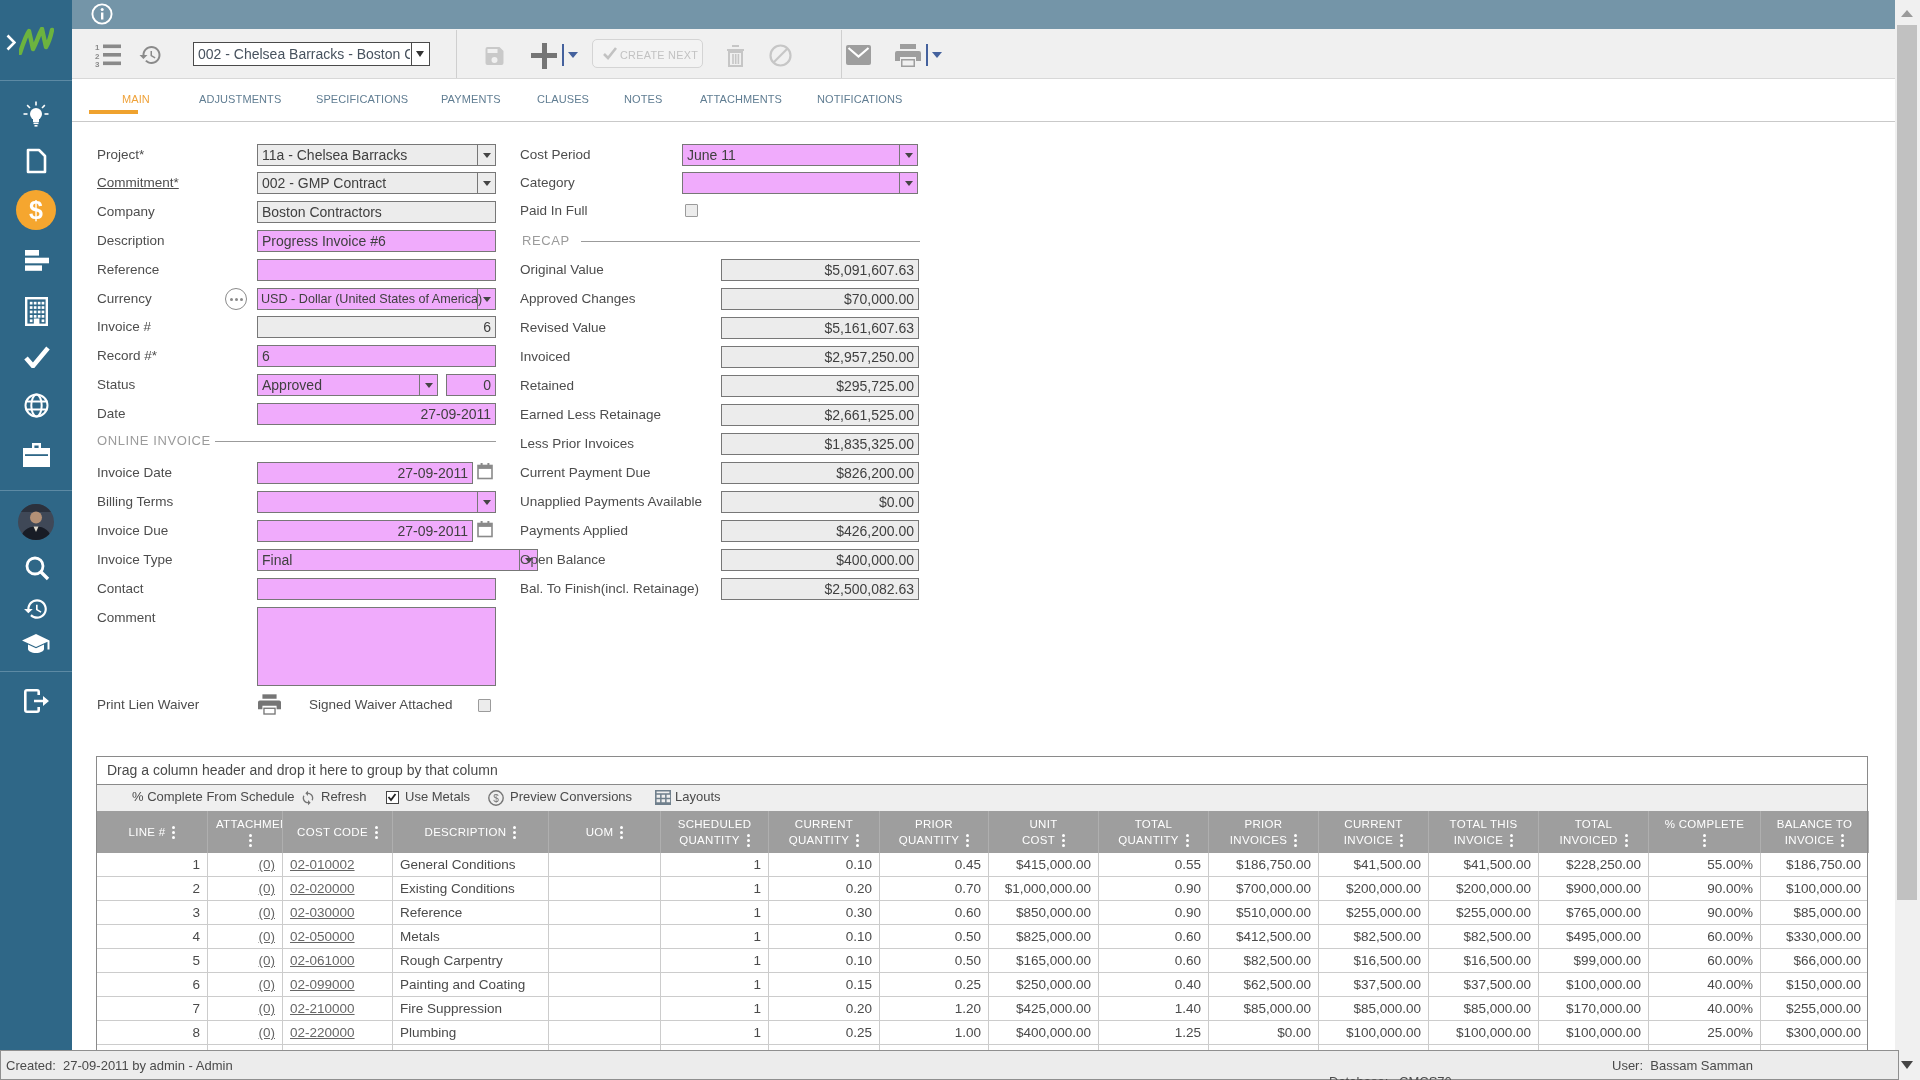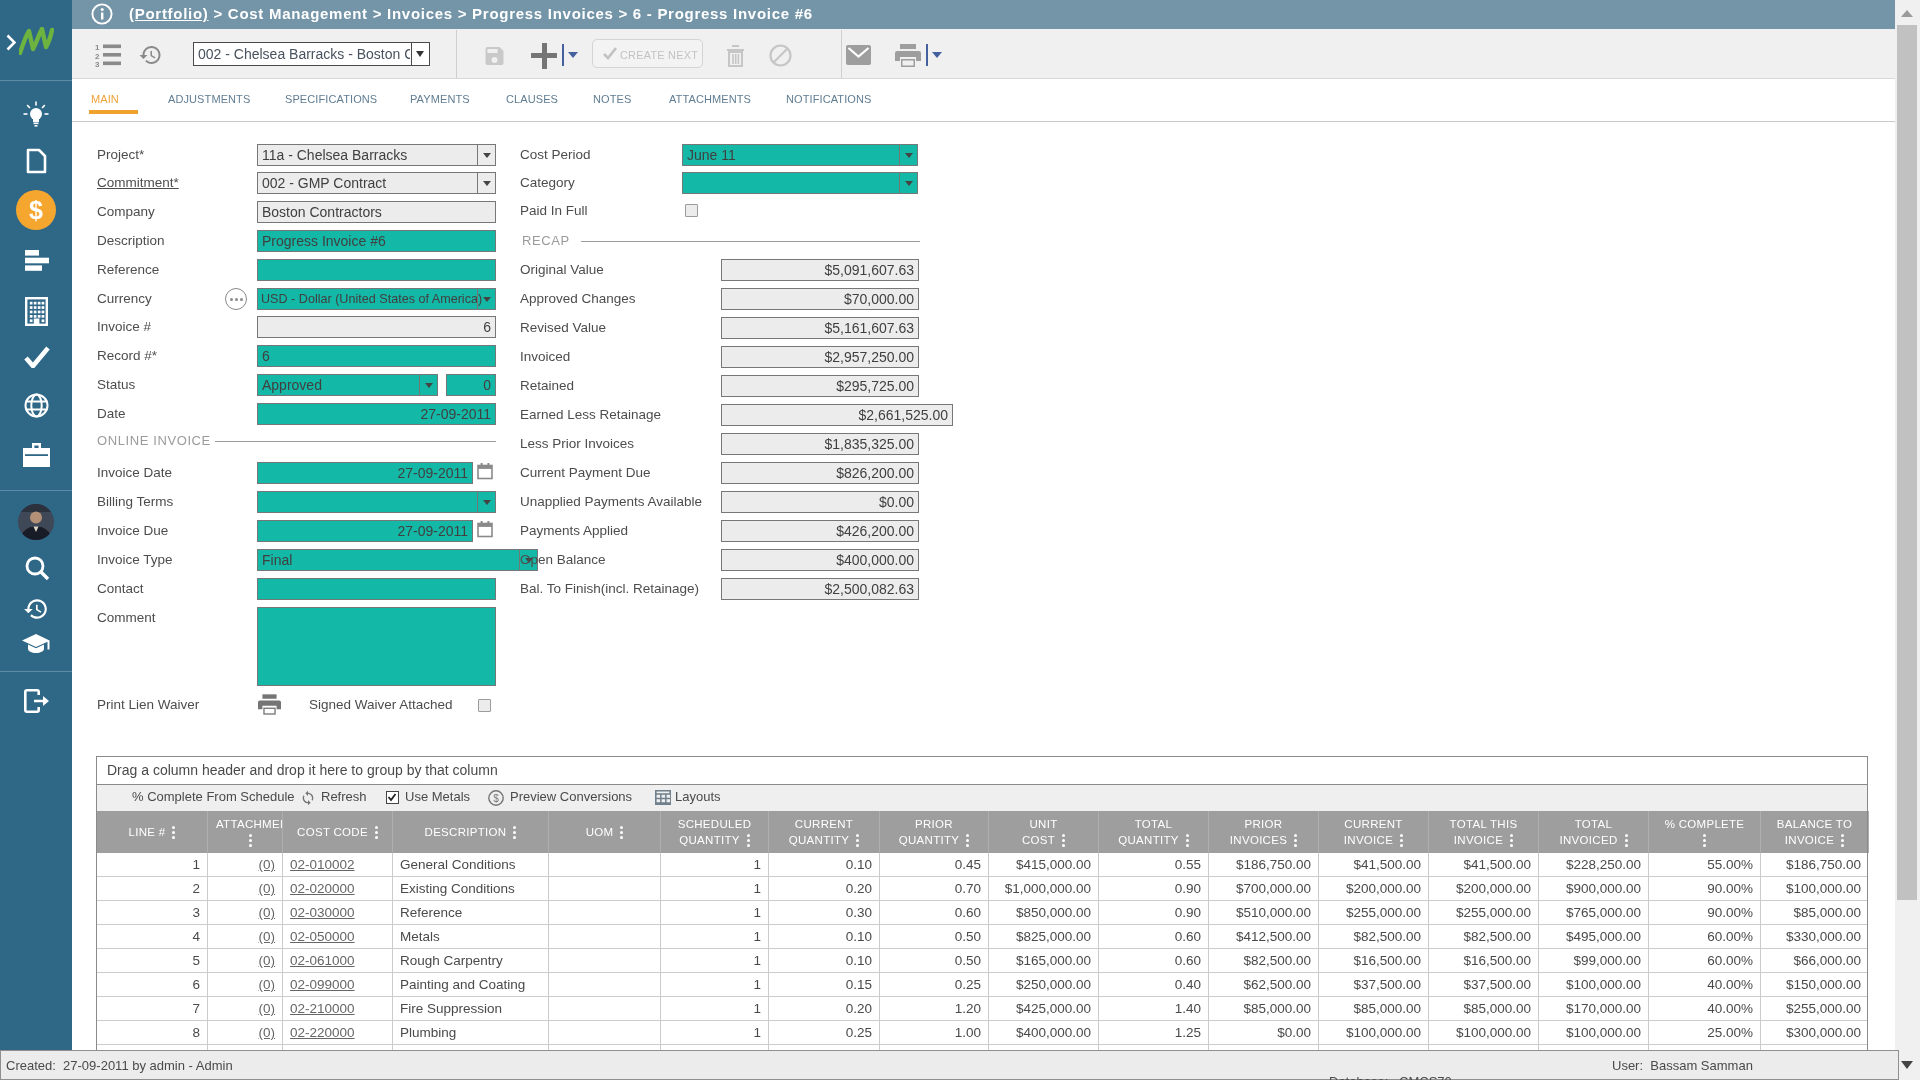--- a/index.html
+++ b/index.html
@@ -9,21 +9,21 @@
 
 #scrollcol { left:1895px; top:0; width:25px; height:1080px; background:#f0f0f0; }
 #sidebar { left:0; top:0; width:72px; height:1050px; background:#2f6787; }
 #topbar { left:72px; top:0; width:1823px; height:29px; background:#7495a8; }
 #toolbar { left:72px; top:29px; width:1823px; height:50px; background:#f0f0f0; border-bottom:1px solid #d8d8d8; }
 #tabs { left:72px; top:79px; width:1823px; height:43px; background:#fff; border-bottom:1px solid #c9c9c9; }
 #content { left:72px; top:122px; width:1823px; height:928px; background:#fff; }
 #statusbar { left:0; top:1050px; width:1899px; height:30px; background:#ececec; border:1px solid #8f8f8f; font-size:13px; color:#4a4a4a; }
 
 .lbl { position:absolute; font-size:13.5px; color:#4d4d4d; height:22px; line-height:22px; white-space:nowrap; }
-.fld { position:absolute; height:22px; border:1px solid #777; background:#14b8a6; font-size:14px; color:#404040; line-height:20px; padding:0 4px; white-space:nowrap; overflow:hidden; }
+.fld { position:absolute; height:22px; border:1px solid #777; background:#f0abfc; font-size:14px; color:#404040; line-height:20px; padding:0 4px; white-space:nowrap; overflow:hidden; }
 .dis { background:#ececec; }
 .ra { text-align:right; }
 .dd { padding-right:22px; }
 .ddbtn { position:absolute; right:0; top:0; width:18px; height:20px; border-left:1px solid #777; }
 .ddbtn:after { content:""; position:absolute; left:5px; top:8px; width:0; height:0; border-left:4px solid transparent; border-right:4px solid transparent; border-top:5px solid #444; }
 .seclbl { position:absolute; font-size:13px; color:#9b9b9b; letter-spacing:0.6px; }
 .secline { position:absolute; height:1px; background:#9b9b9b; }
 .cb { position:absolute; width:13px; height:13px; background:#ececec; border:1px solid #9b9b9b; border-radius:1px; }
 
 #grid { position:absolute; left:96px; top:756px; width:1772px; }
@@ -33,21 +33,21 @@
 #gbody { position:absolute; left:0; top:97px; width:1772px; height:197px; overflow:hidden; border-left:1px solid #8a8a8a; border-right:1px solid #8a8a8a; }
 .hc { position:absolute; top:0; height:42px; color:#fff; font-size:11.5px; letter-spacing:0.3px; display:flex; flex-direction:column; align-items:center; justify-content:center; border-right:1px solid #afafaf; overflow:hidden; }
 .hl { display:flex; align-items:center; gap:7px; height:16px; line-height:16px; white-space:nowrap; }
 .dots { display:inline-flex; flex-direction:column; gap:2px; }
 .dots i { width:3px; height:3px; border-radius:50%; background:#fff; display:block; }
 .grow { position:absolute; left:0; width:1772px; height:24px; }
 .gc { position:absolute; top:0; height:24px; line-height:23px; font-size:13.5px; color:#4a4a4a; border-right:1px solid #ccc; border-bottom:1px solid #ccc; padding:0 7px; white-space:nowrap; overflow:hidden; }
 .gc.l { text-align:left; } .gc.r { text-align:right; }
 .glink { color:#666; text-decoration:underline; }
 
-.tab { position:absolute; top:14px; font-size:11px; letter-spacing:0.1px; color:#607d92; white-space:nowrap; }
+.tab { position:absolute; top:14px; font-size:11px; letter-spacing:0.1px; color:#607d92; white-space:nowrap;margin-left:31px; }
 </style>
 </head>
 <body>
 <div class="abs" id="scrollcol"></div>
 <div class="abs" id="sidebar">
   <svg class="abs" style="left:6px;top:34px" width="10" height="17" viewBox="0 0 10 17">
       <path d="M1.5 1.5l7 7-7 7" fill="none" stroke="#fff" stroke-width="2.6"></path>
     </svg>
   <svg class="abs" style="left:19px;top:27px" width="35" height="28" viewBox="0 0 35 28">
       <path d="M1 26 C4 17 7 8 10 4 L14 22 C17 17 20 7 23 2 L27 20 C30 15 32 8 33 3" fill="none" stroke="#6cb33f" stroke-width="4.4" stroke-linejoin="round" stroke-linecap="round"></path>
@@ -159,21 +159,20 @@
       <path d="M0 3a3 3 0 0 1 3-3h10a3 3 0 0 1 3 3v3h-2.6V2.6H2.6v18.8h10.8V18H16v3a3 3 0 0 1-3 3H3a3 3 0 0 1-3-3z"></path>
       <path d="M10 10.7h9V7l6 5-6 5v-3.7h-9z"></path>
     </svg>
 </div>
 <div class="abs" id="topbar">
   <svg class="abs" style="left:19px;top:3px" width="22" height="22" viewBox="0 0 22 22">
       <circle cx="11" cy="11" r="9.6" fill="none" stroke="#fff" stroke-width="1.9"></circle>
       <rect x="10" y="9.5" width="2.4" height="7" fill="#fff"></rect>
       <circle cx="11.2" cy="6.6" r="1.5" fill="#fff"></circle>
     </svg>
-  <div class="abs" style="left:57px;top:5px;font-size:15px;font-weight:bold;color:#fff;letter-spacing:0.72px"><span style="text-decoration:underline">(Portfolio)</span> &gt; Cost Management &gt; Invoices &gt; Progress Invoices &gt; 6 - Progress Invoice #6</div>
 </div>
 <div class="abs" id="toolbar">
 
   <svg class="abs" style="left:23px;top:13px" width="28" height="26" viewBox="0 0 28 26" fill="#8a8a8a">
       <text x="0" y="8" font-size="8" font-weight="bold" font-family="Liberation Sans">1</text>
       <text x="0" y="16.5" font-size="8" font-weight="bold" font-family="Liberation Sans">2</text>
       <text x="0" y="25" font-size="8" font-weight="bold" font-family="Liberation Sans">3</text>
       <rect x="8" y="2.5" width="18" height="3.6"></rect>
       <rect x="8" y="11" width="18" height="3.6"></rect>
       <rect x="8" y="19.5" width="18" height="3.6"></rect>
@@ -333,21 +332,21 @@
   <div class="lbl" style="left:448px;top:340px">Current Payment Due</div>
   <div class="lbl" style="left:448px;top:369px">Unapplied Payments Available</div>
   <div class="lbl" style="left:448px;top:398px">Payments Applied</div>
   <div class="lbl" style="left:448px;top:427px">Open Balance</div>
   <div class="lbl" style="left:448px;top:456px">Bal. To Finish(incl. Retainage)</div>
   <div class="fld dis ra" style="left:649px;top:137px;width:198px">$5,091,607.63</div>
   <div class="fld dis ra" style="left:649px;top:166px;width:198px">$70,000.00</div>
   <div class="fld dis ra" style="left:649px;top:195px;width:198px">$5,161,607.63</div>
   <div class="fld dis ra" style="left:649px;top:224px;width:198px">$2,957,250.00</div>
   <div class="fld dis ra" style="left:649px;top:253px;width:198px">$295,725.00</div>
-  <div class="fld dis ra" style="left:649px;top:282px;width:232px">$2,661,525.00</div>
+  <div class="fld dis ra" style="left:649px;top:282px;width:198px">$2,661,525.00</div>
   <div class="fld dis ra" style="left:649px;top:311px;width:198px">$1,835,325.00</div>
   <div class="fld dis ra" style="left:649px;top:340px;width:198px">$826,200.00</div>
   <div class="fld dis ra" style="left:649px;top:369px;width:198px">$0.00</div>
   <div class="fld dis ra" style="left:649px;top:398px;width:198px">$426,200.00</div>
   <div class="fld dis ra" style="left:649px;top:427px;width:198px">$400,000.00</div>
   <div class="fld dis ra" style="left:649px;top:456px;width:198px">$2,500,082.63</div>
 </div>
 <div class="abs" id="grid">
   <div id="dragbar">Drag a column header and drop it here to group by that column</div>
   <div id="gtoolbar">

